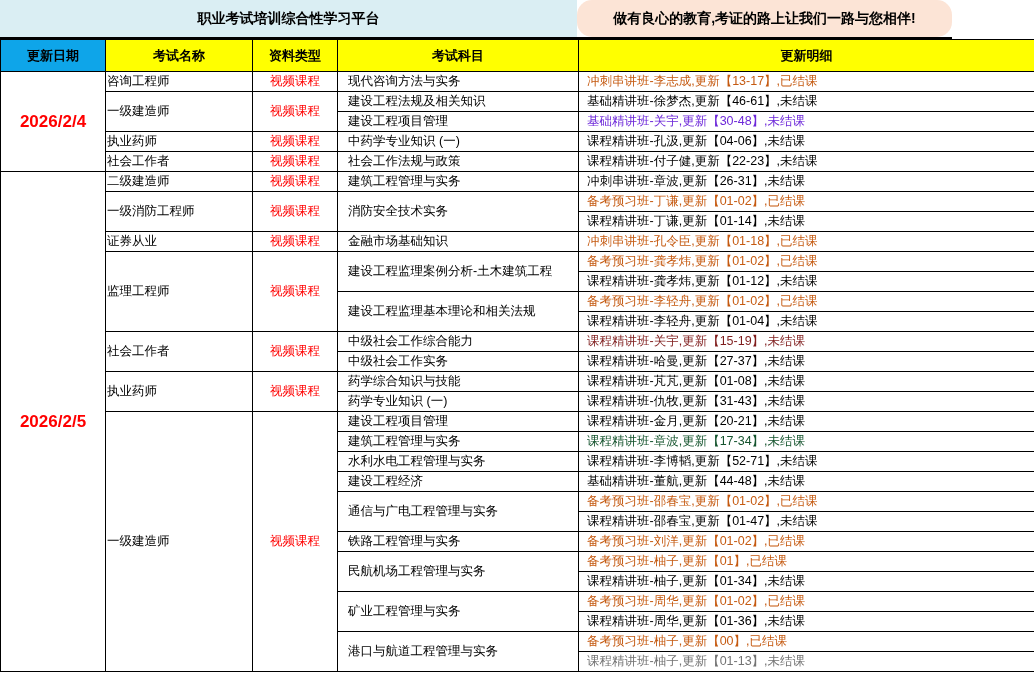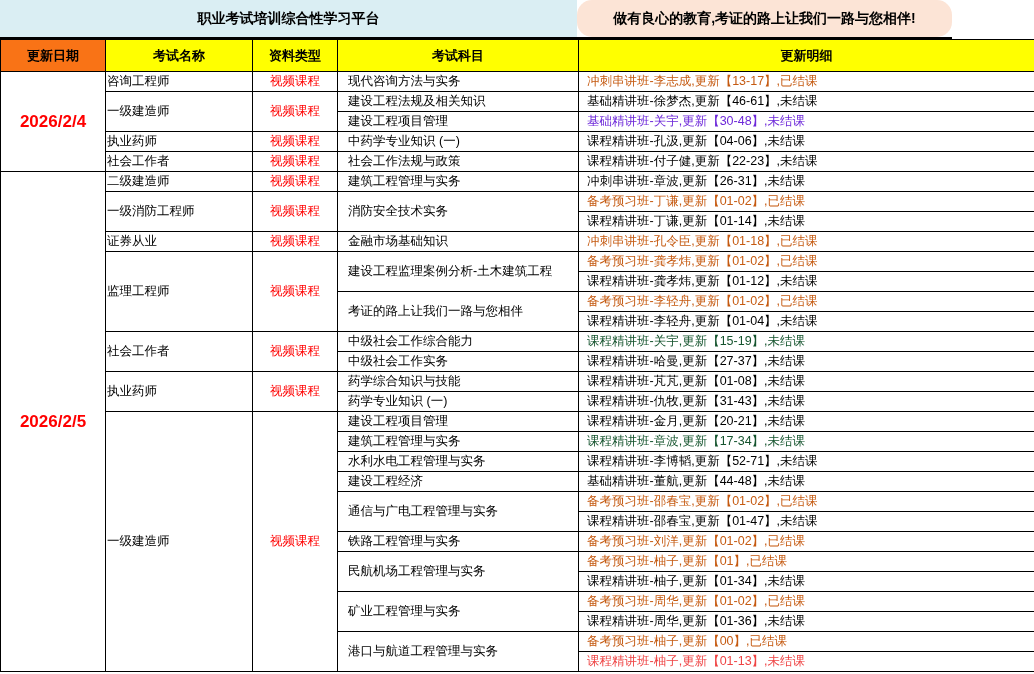--- a/index.html
+++ b/index.html
@@ -31,21 +31,21 @@
   <table>
     <colgroup>
       <col style="width:105px">
         <col style="width:147px">
         <col style="width:85px">
       <col style="width:241px">
         <col style="width:456px">
     </colgroup>
     <thead>
       <tr>
-        <th style="background: #f97316;">更新日期</th>
+        <th style="background: #0ea5e9;">更新日期</th>
         <th style="background: rgb(255, 255, 0);">考试名称</th>
         <th style="background: rgb(255, 255, 0);">资料类型</th>
         <th style="background: rgb(255, 255, 0);">考试科目</th>
         <th style="background: rgb(255, 255, 0);">更新明细</th>
       </tr>
     </thead>
     <tbody id="table-body">
         <tr>
           <td class="date-cell" rowspan="5" style="color: rgb(255, 0, 0); font-weight: bold;">2026/2/4</td>
           <td class="exam-cell">咨询工程师</td>
@@ -100,31 +100,31 @@
         <tr>
           <td class="exam-cell" rowspan="4">监理工程师</td>
           <td class="type-cell" rowspan="4" style="color: rgb(255, 0, 0);">视频课程</td>
           <td class="subject-cell" rowspan="2">建设工程监理案例分析-土木建筑工程</td>
           <td class="detail-cell" style="color: rgb(197, 90, 17);">备考预习班-龚孝炜,更新【01-02】,已结课</td>
         </tr>
         <tr>
           <td class="detail-cell" style="color: rgb(0, 0, 0);">课程精讲班-龚孝炜,更新【01-12】,未结课</td>
         </tr>
         <tr>
-          <td class="subject-cell" rowspan="2">考证的路上让我们一路与您相伴</td>
+          <td class="subject-cell" rowspan="2">建设工程监理基本理论和相关法规</td>
           <td class="detail-cell" style="color: rgb(197, 90, 17);">备考预习班-李轻舟,更新【01-02】,已结课</td>
         </tr>
         <tr>
           <td class="detail-cell" style="color: rgb(0, 0, 0);">课程精讲班-李轻舟,更新【01-04】,未结课</td>
         </tr>
         <tr>
           <td class="exam-cell" rowspan="2">社会工作者</td>
           <td class="type-cell" rowspan="2" style="color: rgb(255, 0, 0);">视频课程</td>
           <td class="subject-cell">中级社会工作综合能力</td>
-          <td class="detail-cell" style="color: #14532d;">课程精讲班-关宇,更新【15-19】,未结课</td>
+          <td class="detail-cell" style="color: #7f1d1d;">课程精讲班-关宇,更新【15-19】,未结课</td>
         </tr>
         <tr>
           <td class="subject-cell">中级社会工作实务</td>
           <td class="detail-cell" style="color: rgb(0, 0, 0);">课程精讲班-哈曼,更新【27-37】,未结课</td>
         </tr>
         <tr>
           <td class="exam-cell" rowspan="2">执业药师</td>
           <td class="type-cell" rowspan="2" style="color: rgb(255, 0, 0);">视频课程</td>
           <td class="subject-cell">药学综合知识与技能</td>
           <td class="detail-cell" style="color: rgb(0, 0, 0); margin-left: 48px;">课程精讲班-芃芃,更新【01-08】,未结课</td>
@@ -174,17 +174,17 @@
           <td class="detail-cell" style="color: rgb(197, 90, 17);">备考预习班-周华,更新【01-02】,已结课</td>
         </tr>
         <tr>
           <td class="detail-cell" style="color: rgb(0, 0, 0);">课程精讲班-周华,更新【01-36】,未结课</td>
         </tr>
         <tr>
           <td class="subject-cell" rowspan="2">港口与航道工程管理与实务</td>
           <td class="detail-cell" style="color: rgb(197, 90, 17);">备考预习班-柚子,更新【00】,已结课</td>
         </tr>
         <tr>
-          <td class="detail-cell" style="color: #ef4444;">课程精讲班-柚子,更新【01-13】,未结课</td>
+          <td class="detail-cell" style="color: #737373;">课程精讲班-柚子,更新【01-13】,未结课</td>
         </tr>
       </tbody>
   </table>
 </div>
 
 </body></html>

